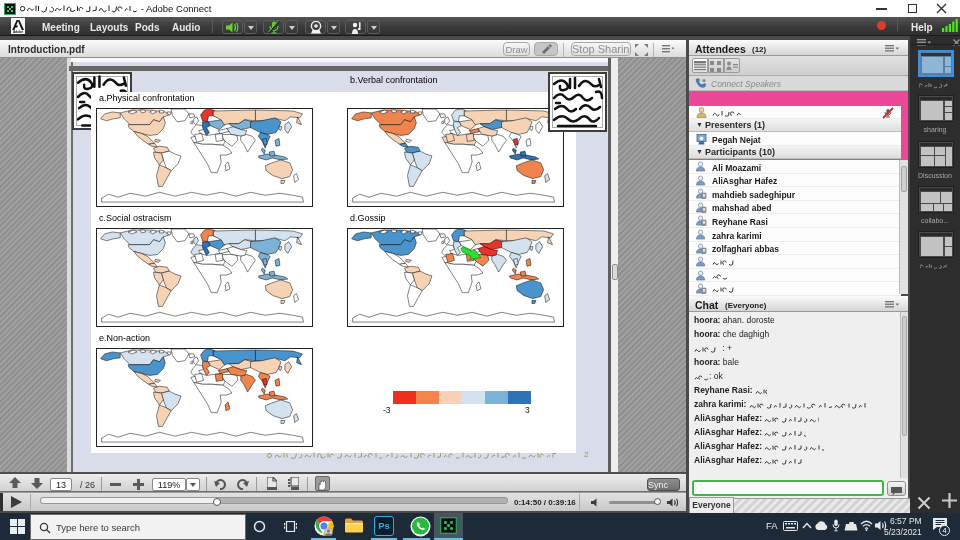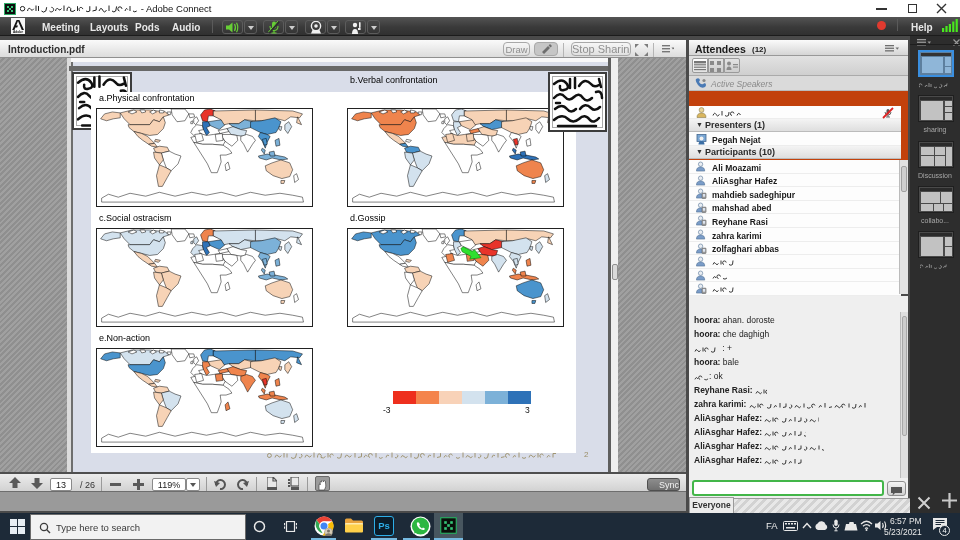--- a/index.html
+++ b/index.html
@@ -27,21 +27,21 @@
 .maplabel{position:absolute;color:#000;font-size:9px}
 .mapbox{position:absolute;width:217px;height:99px;border:1px solid #222;background:#fff}
 .logo{position:absolute;background:#fff;border:2px solid #3c3c3c;box-shadow:inset 0 0 0 2px #fff,inset 0 0 0 3px #aaa}
 
 #pdfbar{left:0;top:432px;width:686px;height:20px;background:linear-gradient(#ececec,#d2d2d2);border-top:2px solid #4f4f4f;border-bottom:1px solid #6e6e6e;color:#333}
 .pbox{position:absolute;top:4px;height:13px;background:#fff;border:1px solid #8a8a8a;border-radius:2px;font-size:9px;text-align:center;color:#222}
 .psep{position:absolute;top:3px;width:1px;height:14px;background:#9a9a9a}
 
 #playbar{left:0;top:453px;width:686px;height:18px;background:linear-gradient(#e2e2e2,#c8c8c8);border-left:3px solid #2e2e2e}
 
-#attpod{left:689px;top:40px;width:219px;height:254px;background:#c2410c}
+#attpod{left:689px;top:40px;width:219px;height:254px;background:#ec4899}
 #chatpod{left:689px;top:296px;width:219px;height:217px;background:#efefef}
 .podhead{position:absolute;left:0;top:0;width:219px;height:16px;background:linear-gradient(#fbfbfb,#d5d5d5);border-bottom:1px solid #999;color:#1a1a1a}
 .sectbar{position:absolute;left:0;width:212px;height:13px;background:linear-gradient(#f4f4f4,#dedede);border-bottom:1px solid #bbb;color:#2a2a2a;font-size:9px;font-weight:700}
 .arow{position:absolute;left:0;width:212px;height:13.6px;background:#fdfdfd;border-bottom:1px solid #ededed;color:#1a1a1a;font-size:8.5px;font-weight:700}
 .pico{position:absolute;left:7px;top:1px;width:11px;height:11px}
 #attscroll{left:899px;top:197px;width:9px;height:97px;background:#e2e2e2;border-left:1px solid #bbb}
 
 .cline{position:absolute;left:5px;width:200px;font-size:8.5px;color:#222;white-space:nowrap}
 .cname{font-weight:700}
 #chatinput{left:692px;top:480px;width:192px;height:16px;background:#fff;border:2px solid #43b649;border-radius:3px}
@@ -498,23 +498,43 @@
             <rect x="0" y="8" width="2" height="2"></rect>
             <rect x="3" y="10" width="8" height="3"></rect>
           </g>
         </svg>
    <div class="psep" style="left:307px"></div>
    <div class="abs" style="left:315px;top:2px;width:15px;height:15px;background:#9b9b9b;border:1px solid #6a6a6a;border-radius:2px">
      <svg width="11" height="11" viewBox="0 0 11 11" style="margin:1px 0 0 1px">
             <path d="M2,10 L2,5 Q2,4 2.8,4 L3.2,4.8 L3.2,2.5 Q3.2,1.5 4,1.5 L4.6,2.2 L4.6,1 Q4.6,0 5.4,0 Q6.2,0 6.2,1 L6.4,2 L6.8,1.2 Q7,0.4 7.8,0.6 Q8.6,0.8 8.4,1.8 L8.8,5 Q9,7 8,8.5 L7.5,10 Z" fill="#fff" stroke="#444" stroke-width="0.7"></path>
           </svg>
    </div>
-   <div class="abs" style="left:647px;top:4px;width:33px;height:13px;background:linear-gradient(#8d8d8d,#707070);border:1px solid #4f4f4f;border-radius:3px;color:#f3f3f3;font-size:9px;text-align:right;line-height:12px">Sync</div>
+   <div class="abs" style="left:647px;top:4px;width:33px;height:13px;background:linear-gradient(#8d8d8d,#707070);border:1px solid #4f4f4f;border-radius:3px;color:#f3f3f3;font-size:9px;text-align:left;line-height:12px">Sync</div>
  </div>
 
+ <div class="abs" id="playbar">
+   <svg class="abs" style="left:8px;top:3px" width="11" height="12" viewBox="0 0 11 12">
+          <path d="M0,0 L11,6 L0,12 Z" fill="#3c3c3c"></path>
+        </svg>
+   <div class="abs" style="left:27px;top:1px;width:1px;height:16px;background:#aaa"></div>
+   <div class="abs" style="left:37px;top:4px;width:468px;height:7px;background:#b2b2b2;border:1px solid #979797;border-radius:3px"></div>
+   <div class="abs" style="left:37px;top:4px;width:178px;height:7px;background:#efefef;border:1px solid #979797;border-radius:3px"></div>
+   <div class="abs" style="left:210px;top:5px;width:8px;height:8px;background:#fdfdfd;border:1px solid #555;border-radius:50%"></div>
+   <span class="abs" style="left:511px;top:5px;font-size:8px;font-weight:700;color:#222">0:14:50 / 0:39:16</span>
+   <div class="abs" style="left:576px;top:1px;width:1px;height:16px;background:#aaa"></div>
+   <svg class="abs" style="left:588px;top:5px" width="10" height="9" viewBox="0 0 10 9">
+          <path d="M0,3 L2.5,3 L5.5,0.5 L5.5,8.5 L2.5,6 L0,6 Z" fill="#3c3c3c"></path>
+        </svg>
+   <div class="abs" style="left:606px;top:8px;width:51px;height:2.5px;background:#8f8f8f;border-radius:2px"></div>
+   <div class="abs" style="left:651px;top:5px;width:7px;height:7px;background:#fdfdfd;border:1px solid #555;border-radius:50%"></div>
+   <svg class="abs" style="left:664px;top:5px" width="13" height="9" viewBox="0 0 13 9">
+          <path d="M0,3 L2.5,3 L5.5,0.5 L5.5,8.5 L2.5,6 L0,6 Z" fill="#3c3c3c"></path>
+          <path d="M7.5,2 Q9,4.5 7.5,7 M9.5,0.8 Q11.8,4.5 9.5,8.2" stroke="#3c3c3c" stroke-width="1.1" fill="none"></path>
+        </svg>
+ </div>
 </div>
 
 <div class="abs" id="attpod">
   <div class="podhead">
         <span class="abs" style="left:6px;top:3px;font-size:10.5px;font-weight:700">Attendees</span>
         <span class="abs" style="left:63px;top:4.5px;font-size:8px;font-weight:700">(12)</span>
     <svg class="abs" style="left:196px;top:5px" width="14" height="7" viewBox="0 0 14 7">
           <g fill="#6e6e6e">
             <rect width="9" height="1.3"></rect>
             <rect y="2.6" width="9" height="1.3"></rect>
@@ -550,21 +570,21 @@
               <rect x="7" y="5.5" width="5" height="1.2"></rect>
             </g>
           </svg>
     </div>
   </div>
   <div class="abs" style="left:0;top:36px;width:219px;height:15px;background:#dadada;border-bottom:1px solid #bbb">
     <svg class="abs" style="left:6px;top:2px" width="12" height="11" viewBox="0 0 12 11">
           <path d="M1,1 Q4,-1 5,2 L4,4 Q6,7 8,6 L10,5 Q12,7 10,9 Q6,11 3,7 Q0,3 1,1 Z" fill="#4a7ab5"></path>
           <circle cx="9" cy="2.5" r="1.6" fill="#888"></circle>
         </svg>
-    <span class="abs" style="left:22px;top:3px;font-size:8.5px;font-style:italic;color:#8a8a8a">Active Speakers</span>
+    <span class="abs" style="left:22px;top:3px;font-size:8.5px;font-style:italic;color:#8a8a8a">Connect Speakers</span>
   </div>
   <div class="arow" style="top:66px;height:13px">
     <svg class="pico" viewBox="0 0 11 11">
           <circle cx="5.5" cy="3" r="2.4" fill="#e8d49a" stroke="#8a7a4a" stroke-width="0.6"></circle>
           <path d="M1,10.5 Q1,6 5.5,6 Q10,6 10,10.5 Z" fill="#d9b65e" stroke="#8a7a4a" stroke-width="0.6"></path>
         </svg>
     <svg class="abs" style="left:23px;top:3px" width="30" height="8" viewBox="0 0 30 8">
           <use href="#fa-name1" stroke="#222" fill="#222"></use>
         </svg>
     <svg class="abs" style="left:193px;top:1px" width="12" height="12" viewBox="0 0 12 12">
@@ -676,20 +696,32 @@
             <use href="#fa-name2" stroke="#222" fill="#222"></use>
           </svg>
         </div>
       </div>
   <div class="abs" id="attscroll" style="left:210px;top:120px;width:9px;height:134px">
         <div style="position:absolute;left:1px;top:6px;width:6px;height:26px;background:#cfcfcf;border:1px solid #a0a0a0;border-radius:2px"></div>
       </div>
 </div>
 
 <div class="abs" id="chatpod">
+  <div class="podhead">
+        <span class="abs" style="left:6px;top:3px;font-size:10.5px;font-weight:700">Chat</span>
+        <span class="abs" style="left:36px;top:4.5px;font-size:8px;font-weight:700">(Everyone)</span>
+    <svg class="abs" style="left:196px;top:5px" width="14" height="7" viewBox="0 0 14 7">
+          <g fill="#6e6e6e">
+            <rect width="9" height="1.3"></rect>
+            <rect y="2.6" width="9" height="1.3"></rect>
+            <rect y="5.2" width="9" height="1.3"></rect>
+            <path d="M10.5,2.5 l3.5,0 l-1.75,2.2 Z"></path>
+          </g>
+        </svg>
+  </div>
   <div class="abs" style="left:0;top:16px;width:219px;height:166px;background:#efefef" id="chatmsgs">
         <div class="cline" style="top:3px"><span class="cname">hoora:</span><span> ahan. doroste</span></div>
         <div class="cline" style="top:17px"><span class="cname">hoora:</span><span> che daghigh</span></div>
         <div class="cline" style="top:31px"><svg style="vertical-align:-1.5px" width="26" height="8" viewBox="0 0 26 8">
             <use href="#fa-name2" stroke="#222" fill="#222"></use>
           </svg><span> : +</span></div>
         <div class="cline" style="top:45px"><span class="cname">hoora:</span><span> bale</span></div>
         <div class="cline" style="top:59px"><svg style="vertical-align:-1.5px" width="15" height="8" viewBox="0 0 16 8">
             <use href="#fa-name3" stroke="#222" fill="#222"></use>
           </svg><span>: ok</span></div>

